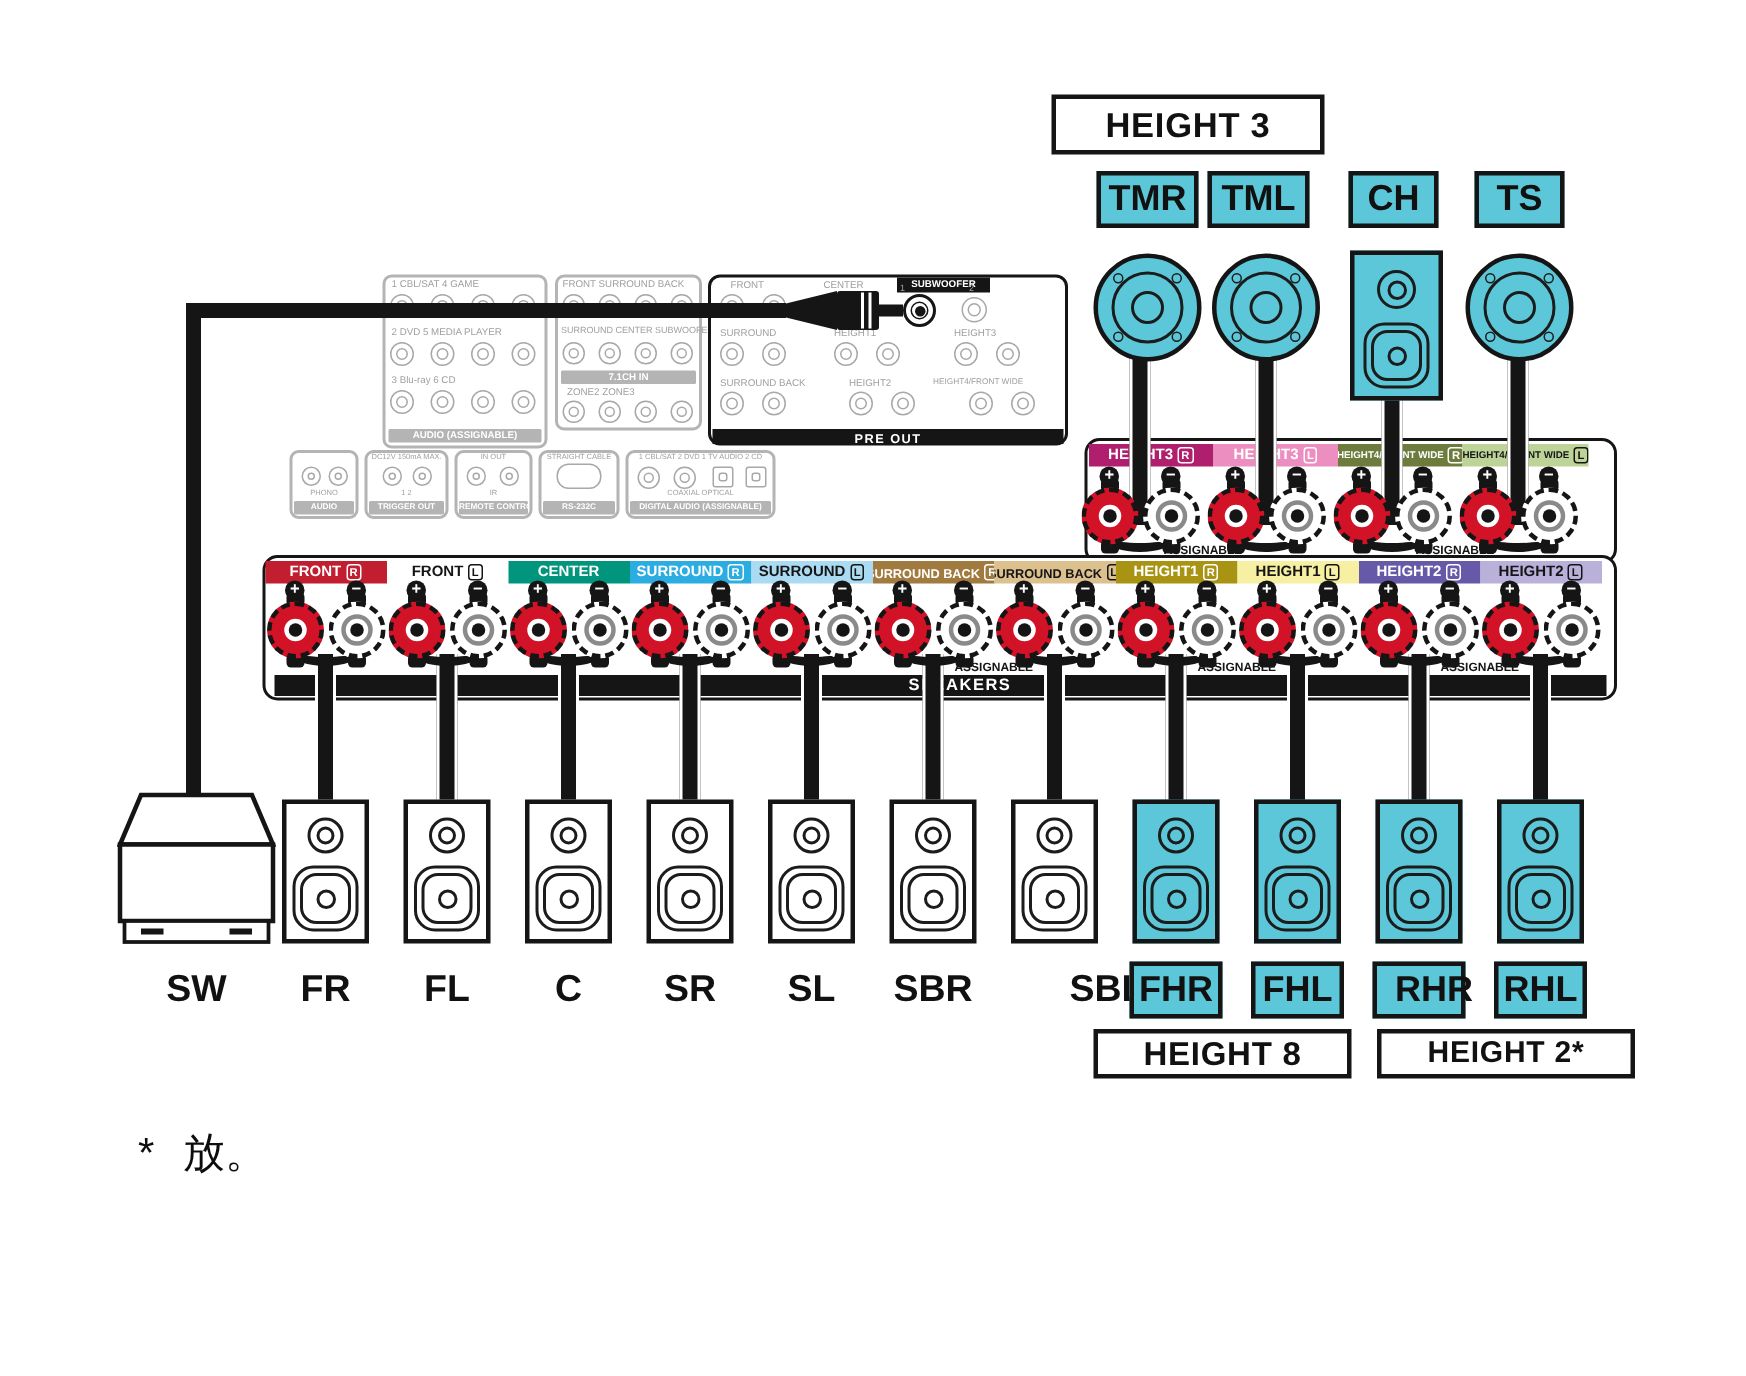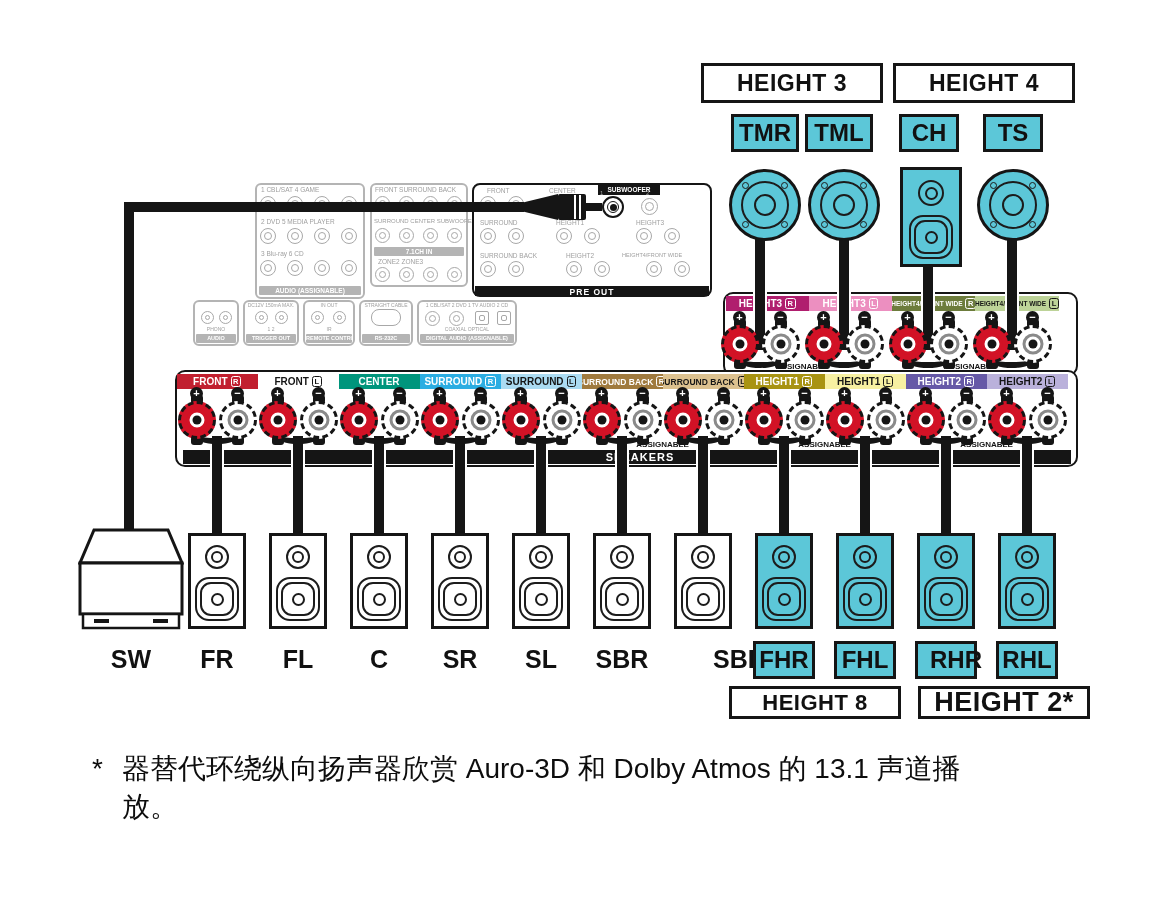--- a/index.html
+++ b/index.html
@@ -45,28 +45,26 @@
   .rj.dark { color:#151515; border-width:2.5px; }
   .sqj { position:absolute; color:#a8a8a8; border:1.6px solid currentColor; border-radius:2px; background:#fff; }
   .sqj::after { content:""; position:absolute; inset:3px; border:1.3px solid currentColor; border-radius:2px; }
   .footnote { position:absolute; font-size:28px; line-height:38px; color:#0d0d0d; }
 </style>
 </head>
 <body>
 
 <div class="stage" id="stage" style="--cyan: #5cc7d8;">
   <div class="abs group-box flexc" style="left:701px;top:63px;width:182px;height:40px;">HEIGHT 3</div>
-  <div class="abs group-box flexc" style="left:893px;top:63px;width:182px;height:40px;">HEIGHT 4</div>
   <div class="abs group-box flexc" style="left:729px;top:686px;width:172px;height:33px;font-size:22px;">HEIGHT 8</div>
-  <div class="abs group-box flexc" style="left:918px;top:686px;width:172px;height:33px;font-size:27px;">HEIGHT 2*</div>
+  <div class="abs group-box flexc" style="left:918px;top:686px;width:172px;height:33px;font-size:20px;">HEIGHT 2*</div>
 
   <div class="footnote" style="left:0;top:750px;">
     <span class="abs" style="left:92px;top:0;font-weight:400;">*</span>
     <div class="abs" id="fn-lines" style="left:122px;top:0;width:1020px;">
-        <div>器替代环绕纵向扬声器欣赏 Auro-3D 和 Dolby Atmos 的 13.1 声道播</div>
         <div>放。</div>
       </div>
   </div>
 <div class="gblock" style="left: 255px; top: 183px; width: 110px; height: 116px;"></div>
     <div class="glab" style="left: 261px; top: 186px;">1 CBL/SAT      4 GAME</div>
     <div class="rj abs" style="left: 260px; top: 196px; width: 16px; height: 16px;"></div>
     <div class="rj abs" style="left: 287px; top: 196px; width: 16px; height: 16px;"></div>
     <div class="rj abs" style="left: 314px; top: 196px; width: 16px; height: 16px;"></div>
     <div class="rj abs" style="left: 341px; top: 196px; width: 16px; height: 16px;"></div>
     <div class="glab" style="left: 261px; top: 218px;">2 DVD     5 MEDIA  PLAYER</div>

